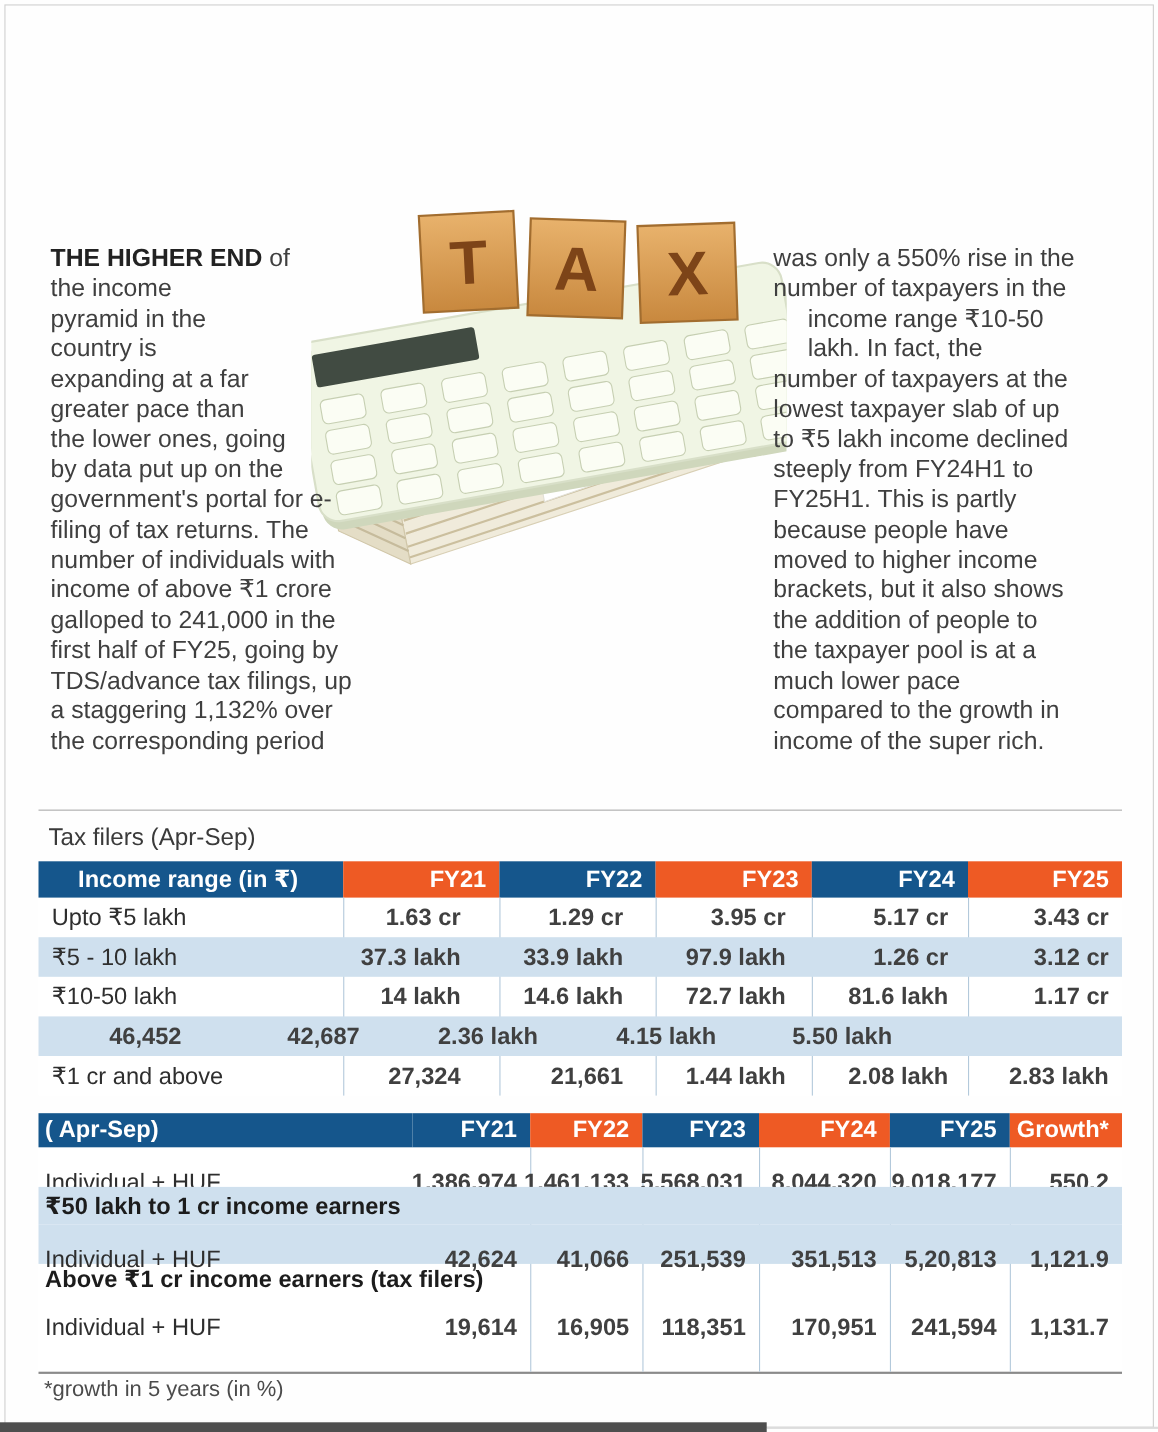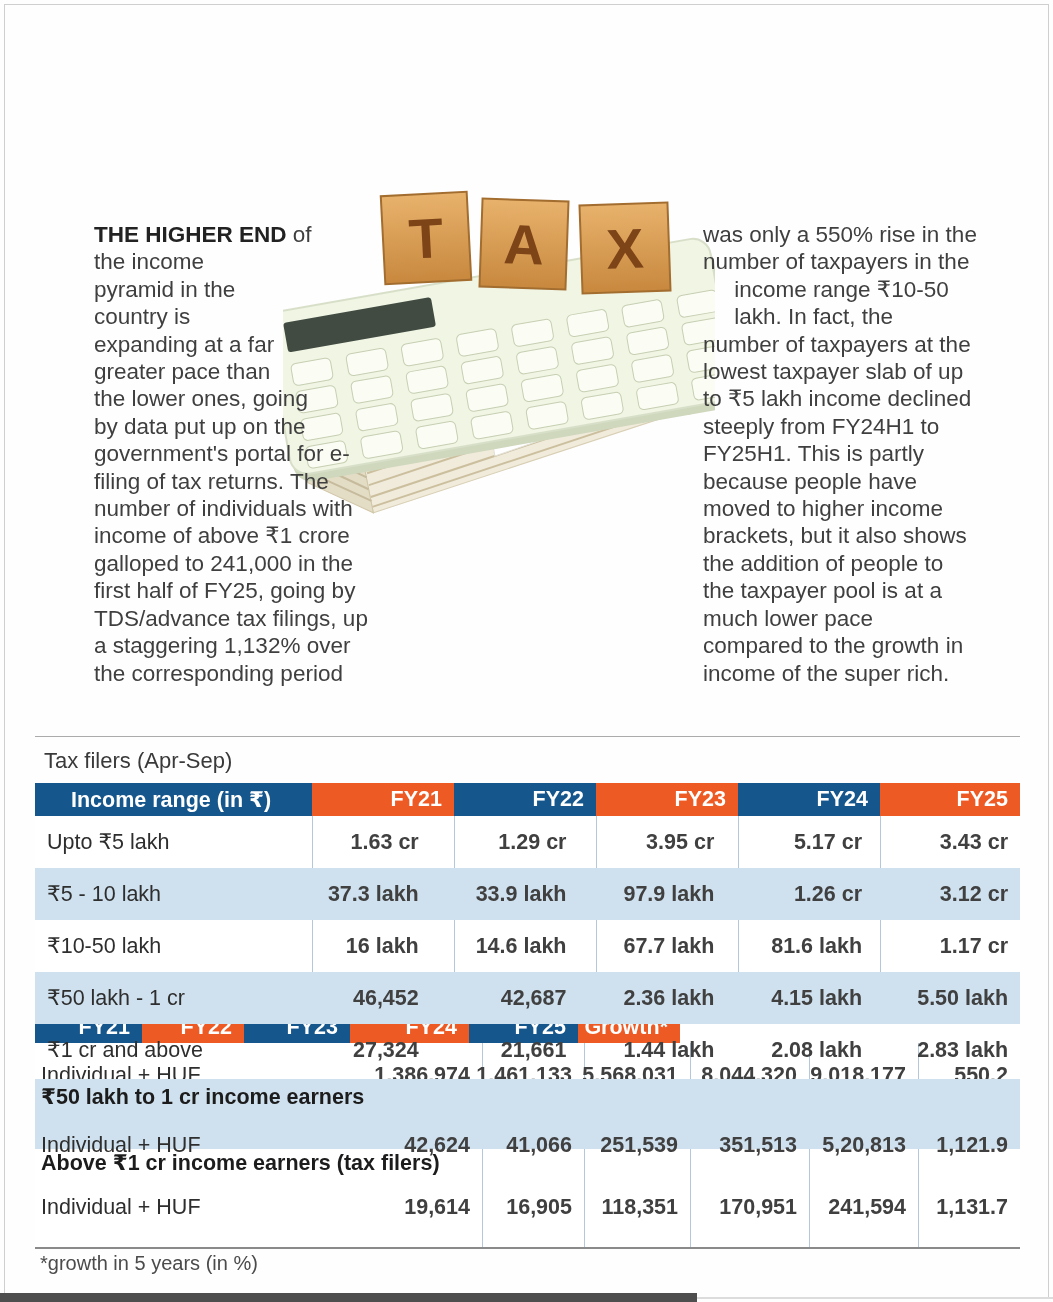--- a/index.html
+++ b/index.html
@@ -7,21 +7,21 @@
     position:relative;width:1053px;height:1302px;background:#fefefe;overflow:hidden;
     font-family:"Liberation Sans","DejaVu Sans",sans-serif;color:#3f3f3f;
   }
   .frame{position:absolute;inset:4px;border:1px solid #cfcfcf;pointer-events:none;}
   .headline{
     position:absolute;left:48px;top:22px;width:970px;margin:0;
     font-size:62px;line-height:77px;font-weight:800;letter-spacing:-1px;color:#151515;
     white-space:pre-line;
   }
   .col{position:absolute;font-size:22.5px;line-height:27.4px;white-space:pre-wrap;z-index:2;}
-  .col1{left:46px;top:221px;width:334px;margin-left:48px;}
+  .col1{left:46px;top:221px;width:334px;}
   .col2{left:374px;top:527px;width:330px;}
   .col3{left:703px;top:221px;width:322px;}
   .lead{font-weight:bold;color:#222;}
   .illus{position:absolute;left:283px;top:184px;width:432px;height:348px;z-index:1;}
   .rule{position:absolute;left:35px;top:736px;width:985px;height:1px;background:#ababab;}
   .t1caption{position:absolute;left:44px;top:748px;font-size:22px;color:#3a3a3a;}
   .tbl{position:absolute;left:35px;width:985px;background:#fff;}
   .t1{top:783px;height:213px;}
   .t2{top:1012px;height:235px;border-bottom:2px solid #8a8a8a;}
   .hrow{display:flex;}
@@ -30,21 +30,21 @@
     box-sizing:border-box;
   }
   .blue{background:#15568c;}
   .orange{background:#ee5a24;}
   .stripe{background:#cfe0ee;}
   .t1 .hcell{height:33px;padding-left:36px;}
   .t2 .hcell{height:31px;}
   .num{justify-content:flex-end;padding-right:12px;}
   .lbl{justify-content:flex-start;padding-left:12px;}
   .drow{display:flex;position:relative;z-index:1;}
-  .t1 .drow{height:52px;gap:20px;}
+  .t1 .drow{height:36px;gap:20px;}
   .dcell{
     display:flex;align-items:center;font-size:21.5px;box-sizing:border-box;color:#2e2e2e;
   }
   .dcell.num{font-weight:bold;color:#404040;}
   
   .t1 .c0{width:277px;}
   .t1 .c1,.t1 .c2,.t1 .c3,.t1 .c4{width:142px;}
   .t1 .c5{width:140px;}
   
   .t2 .c0{width:340px;}
@@ -221,28 +221,27 @@
     <div class="drow stripe">
       <div class="dcell lbl c0">₹5 - 10 lakh</div>
       <div class="dcell num c1">37.3 lakh</div>
       <div class="dcell num c2">33.9 lakh</div>
       <div class="dcell num c3">97.9 lakh</div>
       <div class="dcell num c4">1.26 cr</div>
       <div class="dcell num c5">3.12 cr</div>
     </div>
     <div class="drow">
       <div class="dcell lbl c0">₹10-50 lakh</div>
-      <div class="dcell num c1">16 lakh</div>
+      <div class="dcell num c1">14 lakh</div>
       <div class="dcell num c2">14.6 lakh</div>
-      <div class="dcell num c3">67.7 lakh</div>
+      <div class="dcell num c3">72.7 lakh</div>
       <div class="dcell num c4">81.6 lakh</div>
       <div class="dcell num c5">1.17 cr</div>
     </div>
     <div class="drow stripe">
-      <div class="dcell lbl c0">₹50 lakh - 1 cr</div>
       <div class="dcell num c1">46,452</div>
       <div class="dcell num c2">42,687</div>
       <div class="dcell num c3">2.36 lakh</div>
       <div class="dcell num c4">4.15 lakh</div>
       <div class="dcell num c5">5.50 lakh</div>
     </div>
     <div class="drow">
       <div class="dcell lbl c0">₹1 cr and above</div>
       <div class="dcell num c1">27,324</div>
       <div class="dcell num c2">21,661</div>
@@ -252,20 +251,21 @@
     </div>
     <div class="vline" style="left:277px"></div>
     <div class="vline" style="left:419px"></div>
     <div class="vline" style="left:561px"></div>
     <div class="vline" style="left:703px"></div>
     <div class="vline" style="left:845px"></div>
   </div>
 
   <div class="tbl t2">
     <div class="hrow">
+      <div class="hcell lbl blue c0">( Apr-Sep)</div>
       <div class="hcell num blue c1">FY21</div>
       <div class="hcell num orange c2">FY22</div>
       <div class="hcell num blue c3">FY23</div>
       <div class="hcell num orange c4">FY24</div>
       <div class="hcell num blue c5">FY25</div>
       <div class="hcell num orange c6">Growth*</div>
     </div>
 
     <div class="drow ra">
       <div class="dcell lbl c0">Individual + HUF</div>

